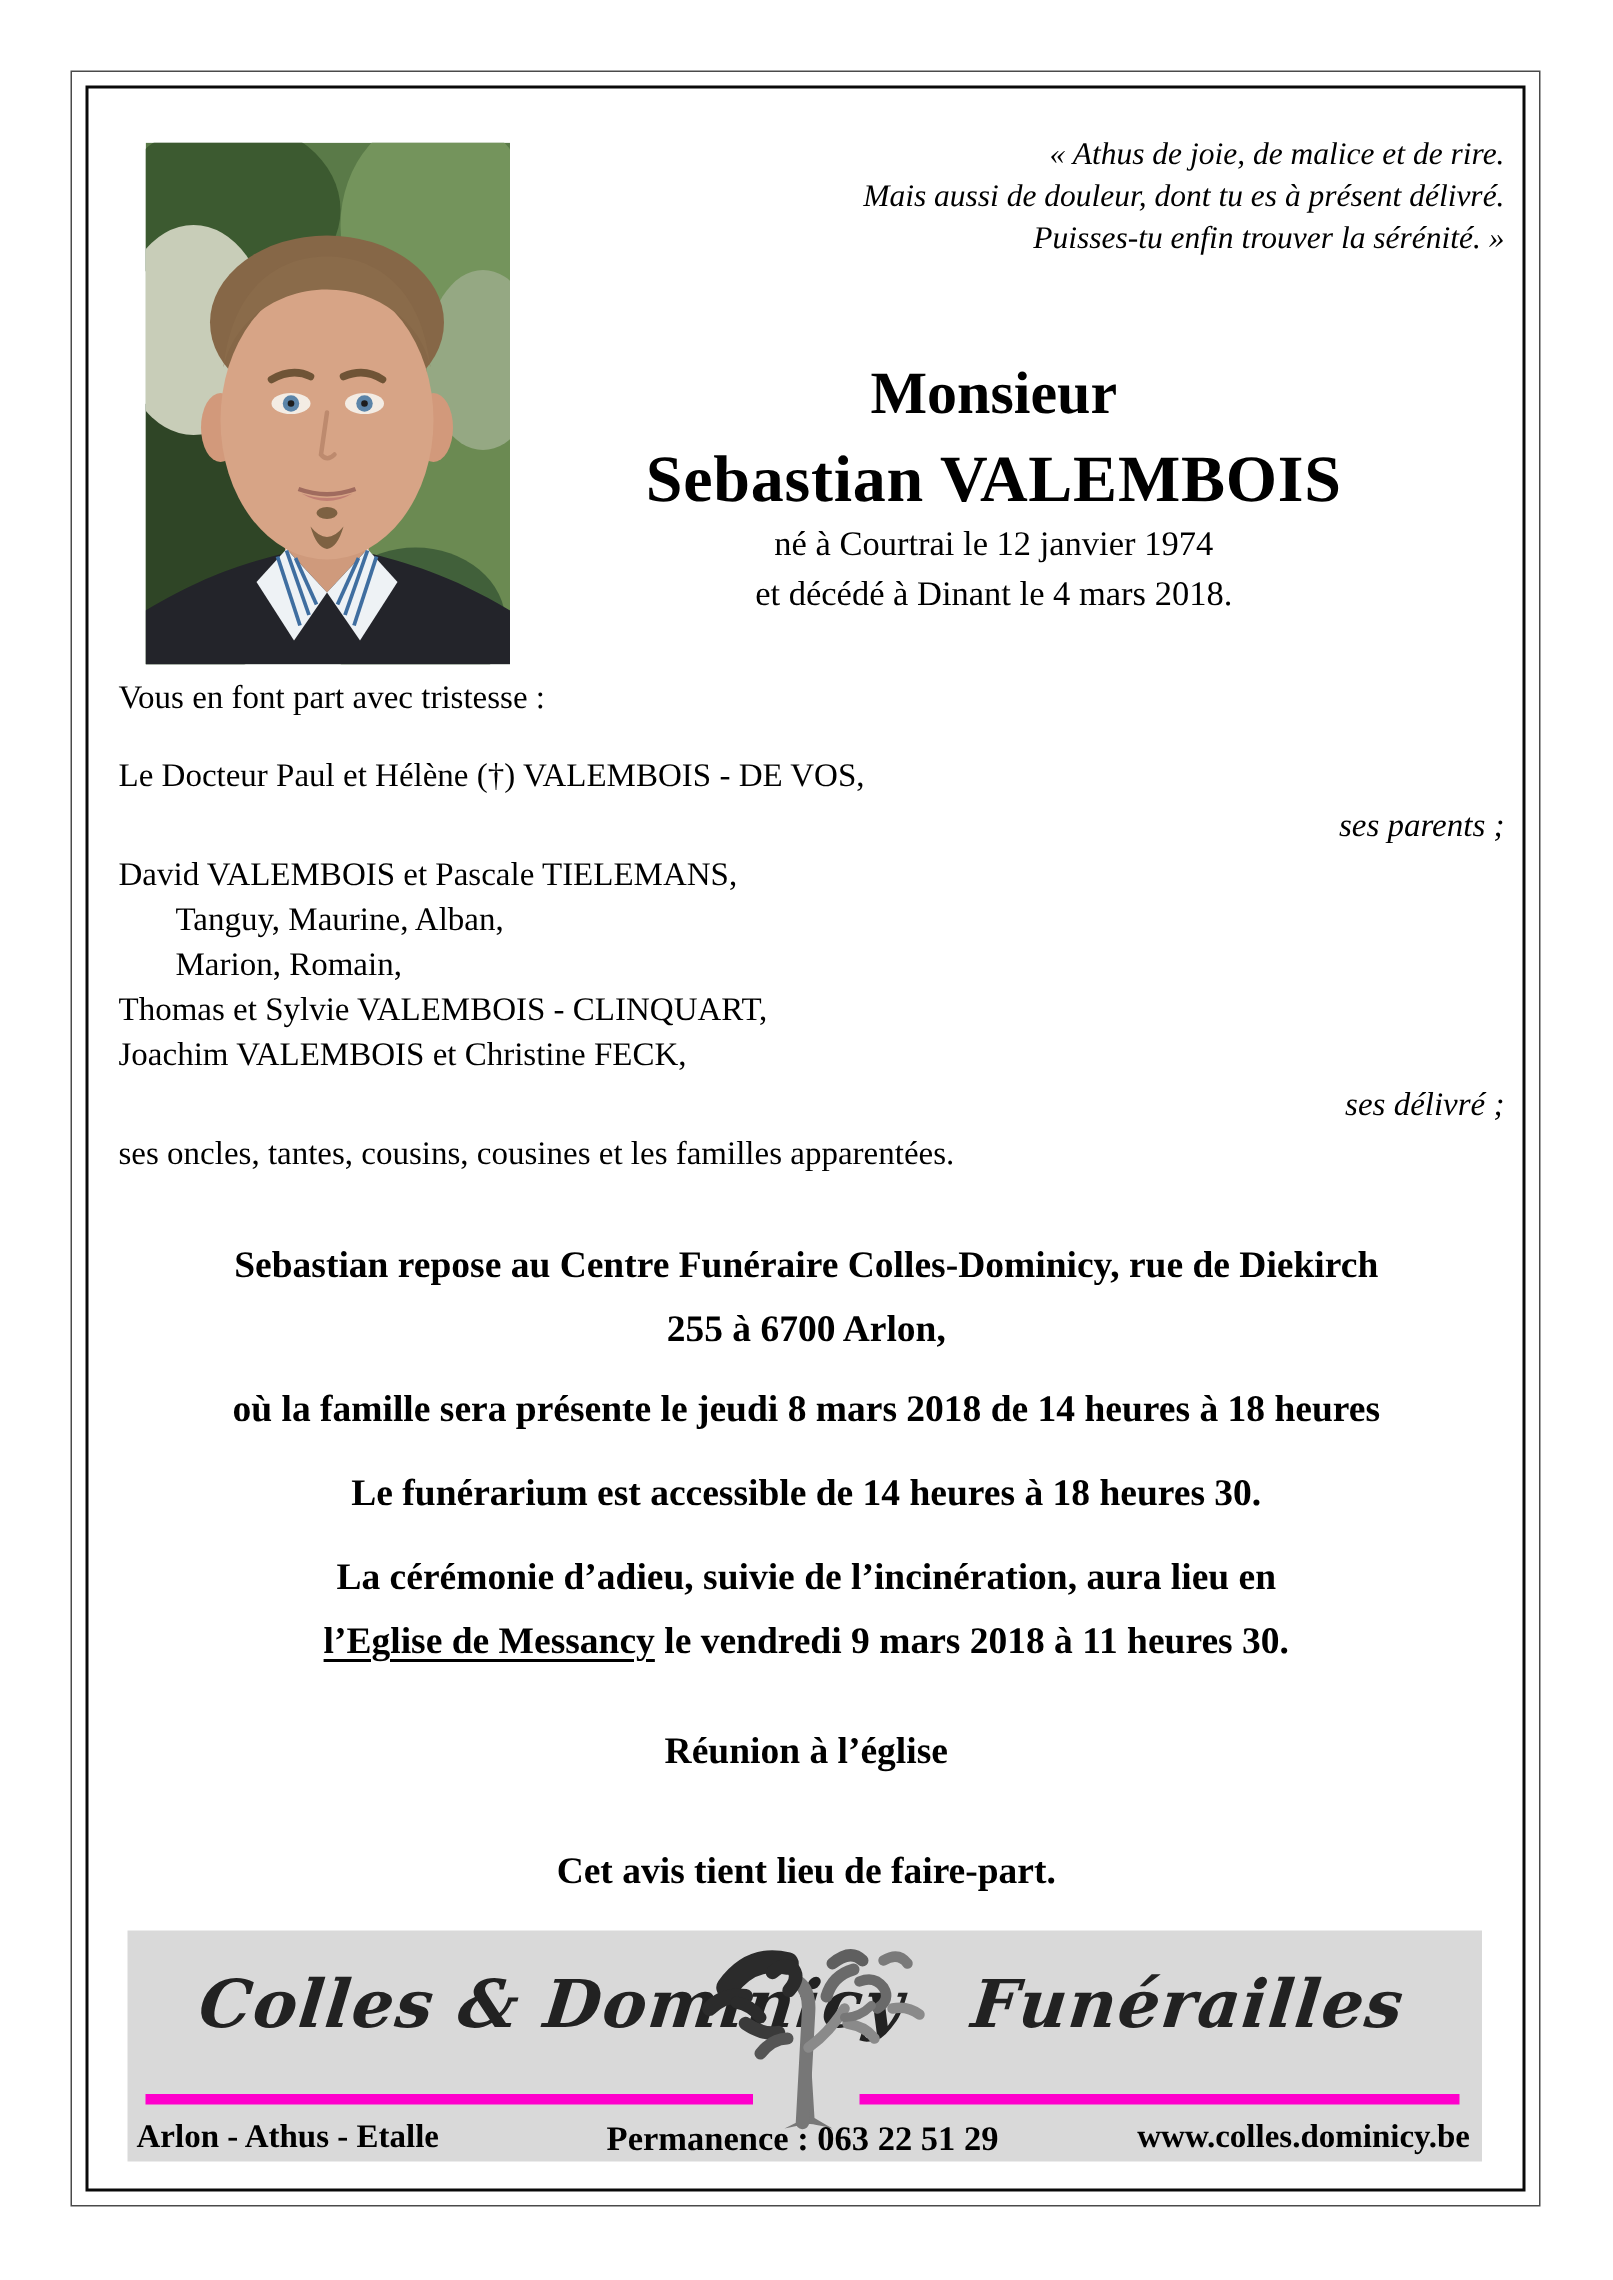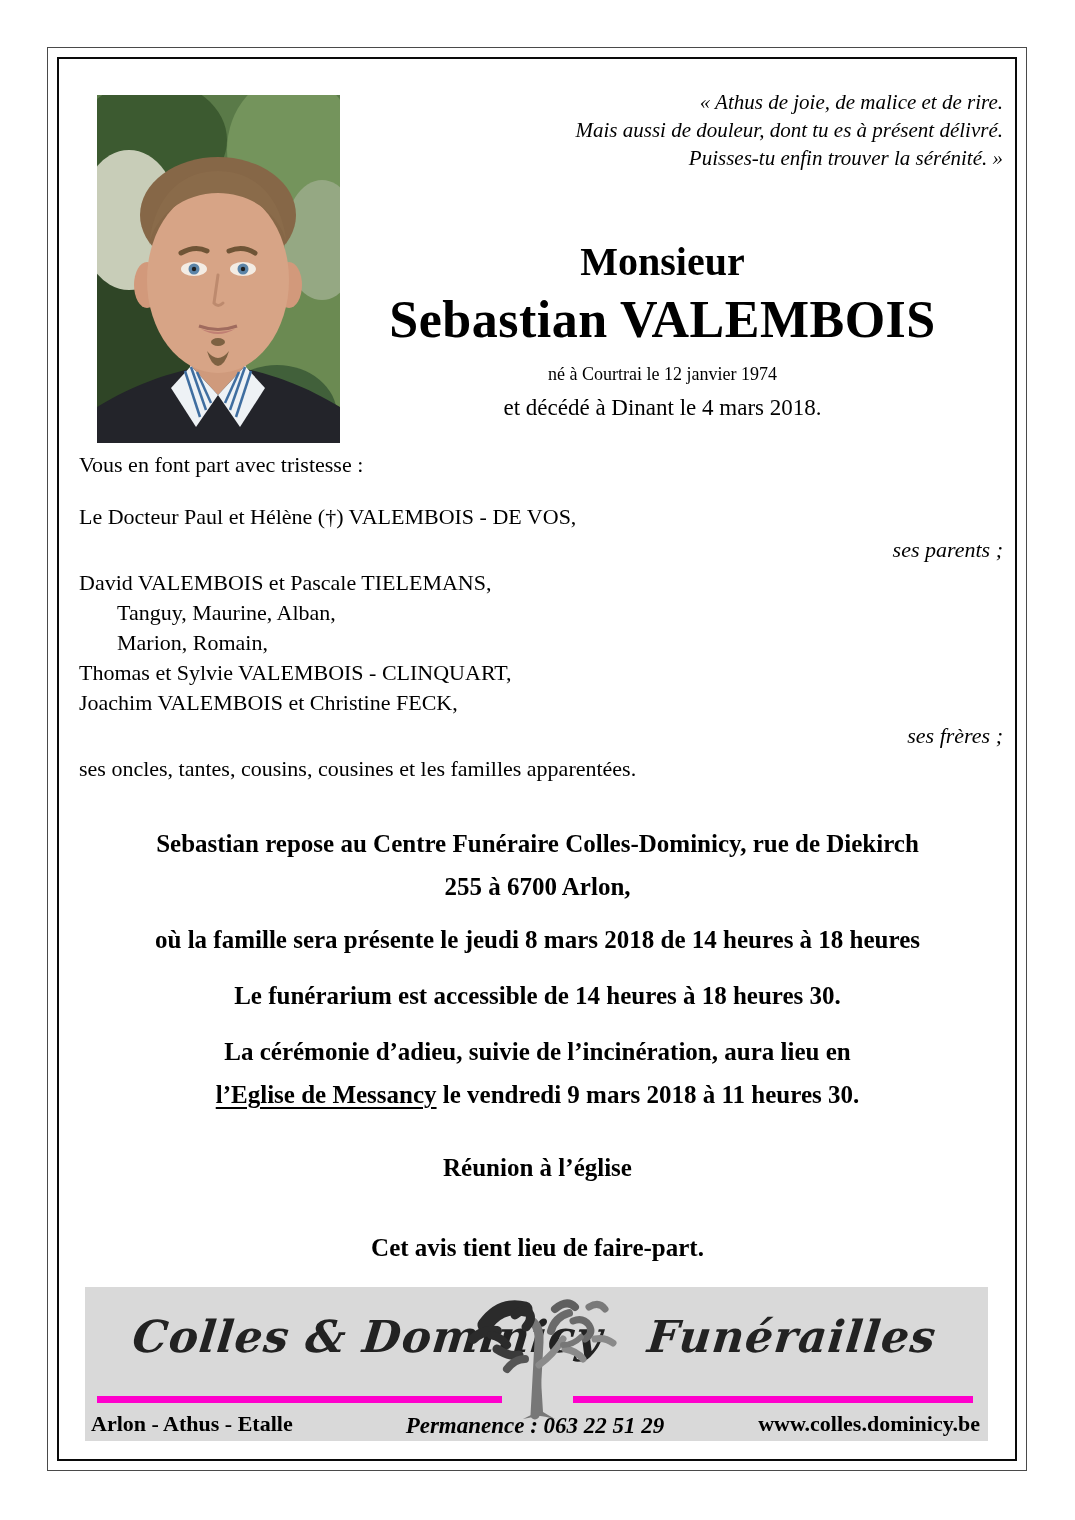--- a/index.html
+++ b/index.html
@@ -9,22 +9,22 @@
   .outer-frame { position:absolute; left:47px; top:47px; width:980px; height:1424px; border:1px solid #4a4a4a; }
   .inner-frame { position:absolute; left:57px; top:57px; width:960px; height:1404px; border:2px solid #0a0a0a; }
 
   .photo { position:absolute; left:97px; top:95px; width:243px; height:348px; overflow:hidden; }
   .photo svg { display:block; }
 
   .quote { position:absolute; right:72px; top:88px; text-align:right; font-style:italic; font-size:21px; line-height:28px; }
 
   .heading { position:absolute; left:330px; right:80px; top:200px; text-align:center; }
   .heading .title { font-size:40px; font-weight:bold; line-height:52px;margin-top:36px; }
-  .heading .name  { font-size:52px; font-weight:bold; line-height:52px; margin-top:6px; letter-spacing:0.5px; }
-  .heading .birth { font-size:18px; line-height:33px; margin-top:12px; }
+  .heading .name  { font-size:44px; font-weight:bold; line-height:52px; margin-top:6px; letter-spacing:0.5px; }
+  .heading .birth { font-size:23px; line-height:33px; }
   .heading .death { font-size:23px; line-height:33px; }
 
   .family { position:absolute; left:79px; right:72px; top:450px; font-size:22px; line-height:30px; }
   .family .intro { margin-bottom:22px; }
   .family .right-label { text-align:right; font-style:italic; margin:3px 0; }
   .family .indent { padding-left:38px; }
 
   .arrangements { position:absolute; left:79px; right:79px; top:822px; text-align:center; font-weight:bold; font-size:25px; line-height:43px; }
   .arrangements p.visit { margin-top:10px; }
   .arrangements p.funerarium { margin-top:13px; }
@@ -37,21 +37,21 @@
   .brand { position:absolute; font-size:44px; font-weight:bold; font-style:italic; color:#222;
            font-family:"DejaVu Serif","Liberation Serif",serif; letter-spacing:1px; transform:skewX(-6deg); }
   .brand-left { left:48px; top:24px; }
   .brand-right { right:52px; top:24px; }
   .tree { position:absolute; left:370px; top:0; width:170px; height:140px; }
   .pink-line { position:absolute; top:109px; height:7px; background:#ff00cc; }
   .pink-line.seg-left { left:12px; width:405px; }
   .pink-line.seg-right { left:488px; width:400px; }
   .footer-row { position:absolute; top:124px; left:0; right:0; height:30px; font-weight:bold; font-size:22px; }
   .regions { position:absolute; left:6px; top:0; }
-  .phone { position:absolute; left:285px; width:330px; top:2px; text-align:center; font-style:italic; font-size:23px; }
+  .phone { position:absolute; left:285px; width:330px; top:2px; text-align:center; font-size:23px; }
   .website { position:absolute; right:8px; top:0; }
 </style>
 </head>
 <body>
 
 <div class="page">
   <div class="outer-frame"></div>
   <div class="inner-frame"></div>
 
   <div class="photo">
@@ -112,21 +112,21 @@
 
   <div class="family">
     <div class="intro">Vous en font part avec tristesse :</div>
     <div class="line">Le Docteur Paul et Hélène (†) VALEMBOIS - DE VOS,</div>
     <div class="right-label">ses parents ;</div>
     <div class="line">David VALEMBOIS et Pascale TIELEMANS,</div>
     <div class="line indent">Tanguy, Maurine, Alban,</div>
     <div class="line indent">Marion, Romain,</div>
     <div class="line">Thomas et Sylvie VALEMBOIS - CLINQUART,</div>
     <div class="line">Joachim VALEMBOIS et Christine FECK,</div>
-    <div class="right-label">ses frères ;</div>
+    <div class="right-label">ses délivré ;</div>
     <div class="line">ses oncles, tantes, cousins, cousines et les familles apparentées.</div>
   </div>
 
   <div class="arrangements">
     <p class="repose"><span>Sebastian repose au Centre Funéraire Colles-Dominicy, rue de Diekirch</span><br><span>255 à 6700 Arlon,</span></p>
     <p class="visit">où la famille sera présente le jeudi 8 mars 2018 de 14 heures à 18 heures</p>
     <p class="funerarium">Le funérarium est accessible de 14 heures à 18 heures 30.</p>
     <p class="ceremony"><span>La cérémonie d’adieu, suivie de l’incinération, aura lieu en</span><br><span class="u">l’Eglise de Messancy</span><span> le vendredi 9 mars 2018 à 11 heures 30.</span></p>
     <p class="meeting">Réunion à l’église</p>
     <p class="notice">Cet avis tient lieu de faire-part.</p>

